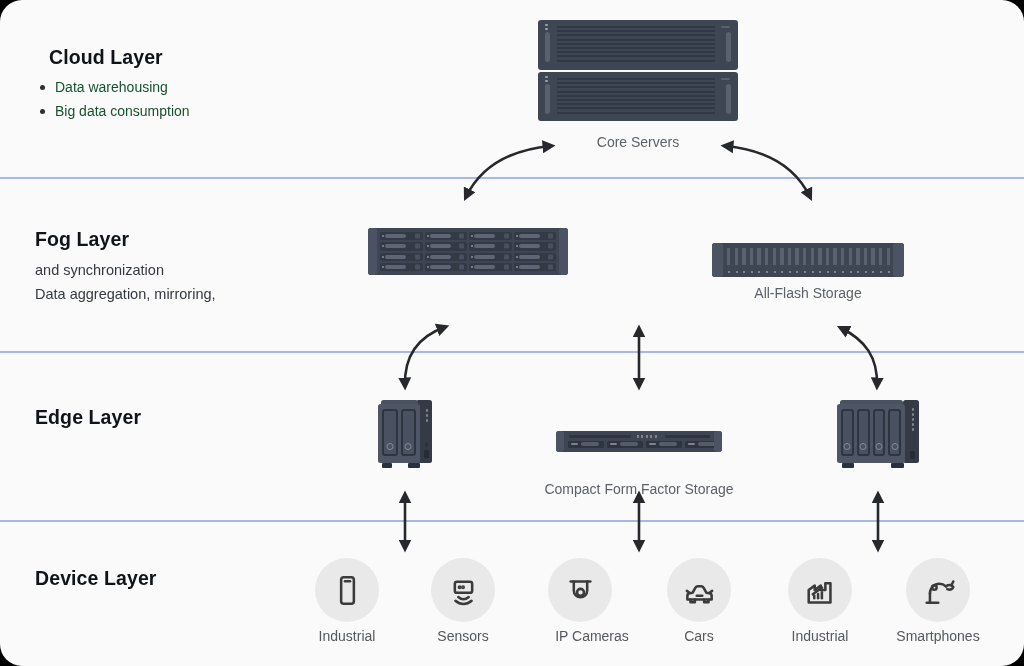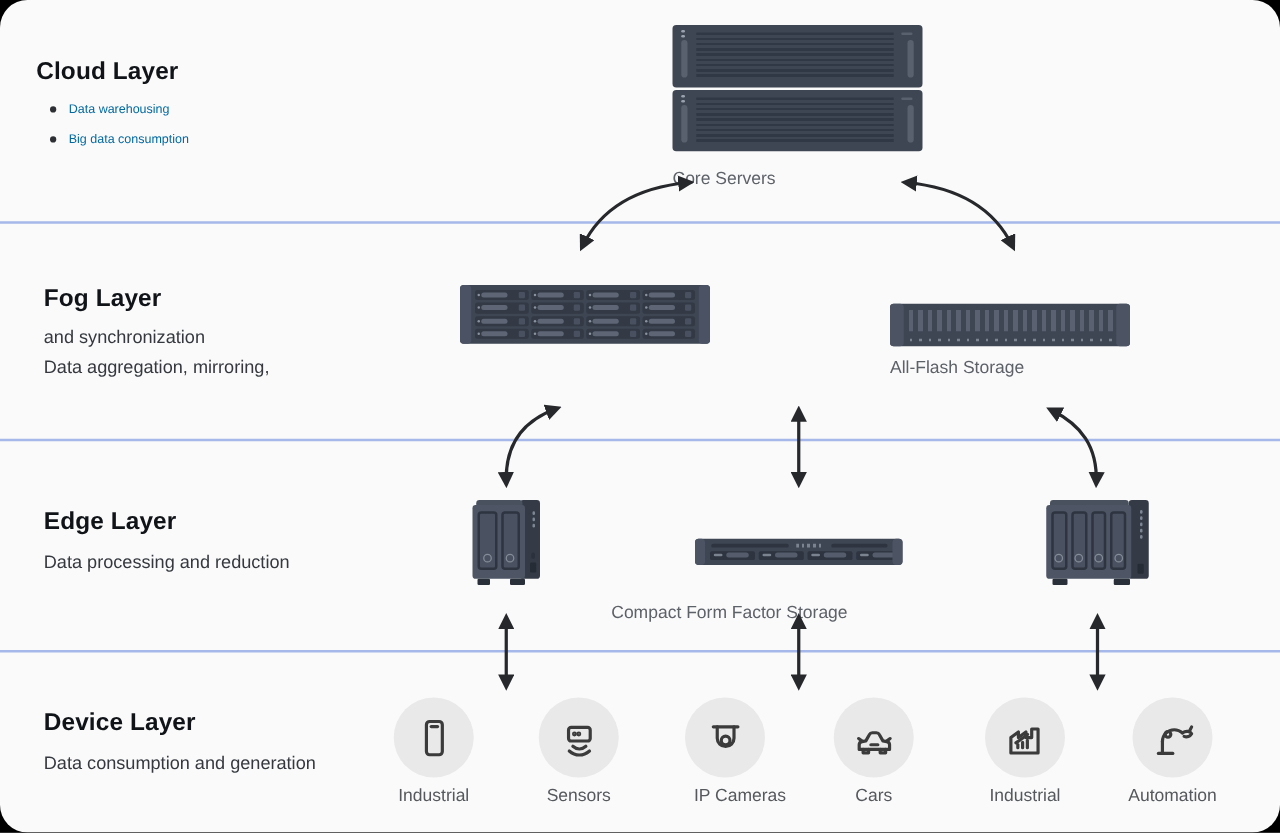--- a/index.html
+++ b/index.html
@@ -2,23 +2,23 @@
 <html><head>
 <meta charset="utf-8">
 <style>
   html,body{margin:0;padding:0;background:#000;}
   .stage{position:relative;width:1024px;height:666px;background:#000;font-family:"Liberation Sans",sans-serif;}
   .card{position:absolute;inset:0;background:#fafafa;border-radius:22px;overflow:hidden;}
   .divider{position:absolute;left:0;right:0;height:2px;background:#a6b8ea;}
   .layer-title{position:absolute;font-size:19.5px;font-weight:700;color:#101317;letter-spacing:.1px;white-space:nowrap;}
   .layer-desc{position:absolute;font-size:14.5px;color:#35393f;line-height:24px;white-space:nowrap;}
   .bullets{position:absolute;margin:0;padding:0;list-style:none;}
-  .bullets li{position:relative;padding-left:18px;font-size:10px;color:#0369a1;line-height:15px;margin-bottom:9px;white-space:nowrap;}
+  .bullets li{position:relative;padding-left:18px;font-size:14px;color:#14532d;line-height:15px;margin-bottom:9px;white-space:nowrap;}
   .bullets li::before{content:"";position:absolute;left:3px;top:5px;width:5px;height:5px;border-radius:50%;background:#2c2f33;}
-  .caption{position:absolute;font-size:14px;color:#5d6168;white-space:nowrap;}
+  .caption{position:absolute;font-size:14px;color:#5d6168;text-align:center;white-space:nowrap;}
 
   
   .core{position:absolute;left:538px;top:20px;width:200px;height:101px;}
   .server-unit{position:absolute;left:0;width:200px;height:49.5px;background:#3e4553;border-radius:3px;}
   .su-stripes{position:absolute;left:19px;right:23px;top:6px;bottom:6px;background:repeating-linear-gradient(to bottom,#313845 0 2px,transparent 2px 4.2px);}
   .su-handle{position:absolute;top:12px;width:5px;height:30px;border-radius:2.5px;background:#59616f;}
   .su-handle.l{left:7px}.su-handle.r{right:7px}
   .su-led{position:absolute;left:7px;width:3px;height:2px;background:#9aa1ae;border-radius:1px;}
   .su-dash{position:absolute;right:8px;top:6px;width:9px;height:2px;background:#59616f;border-radius:1px;}
 
@@ -74,21 +74,21 @@
 </head>
 <body>
 
 <div class="stage">
 <div class="card">
 
   <div class="divider" style="top:177px"></div>
   <div class="divider" style="top:351px"></div>
   <div class="divider" style="top:520px"></div>
 
-  <div class="layer-title" style="left:29px;top:46px">Cloud Layer</div>
+  <div class="layer-title" style="left:49px;top:46px">Cloud Layer</div>
   <ul class="bullets" style="left:37px;top:80px">
     <li>Data warehousing</li>
     <li>Big data consumption</li>
   </ul>
 
   <div class="core">
     <div class="server-unit" style="top:0">
       <div class="su-stripes"></div>
           <div class="su-handle l"></div>
           <div class="su-handle r"></div>
@@ -182,21 +182,20 @@
     </div>
   </div>
 
   <div class="af">
     <div class="af-slots"></div>
         <div class="af-dots"></div>
   </div>
   <div class="caption" style="left:712px;top:285px;width:192px">All-Flash Storage</div>
 
   <div class="layer-title" style="left:35px;top:406px">Edge Layer</div>
-  <div class="layer-desc" style="left:35px;top:438px">Data processing and reduction</div>
 
   <div class="nas" style="left:378px;top:400px;width:54px;height:68px">
     <div class="nas-side"></div>
     <div class="nas-top" style="right:14px"></div>
     <div class="nas-front" style="right:12px">
       <div class="bay"></div>
           <div class="bay"></div>
     </div>
     <div class="nas-leds" style="right:4px;top:9px"></div>
     <div class="nas-leds" style="right:4px;top:14px"></div>
@@ -231,21 +230,20 @@
     <div class="nas-leds" style="right:5px;top:13px"></div>
     <div class="nas-leds" style="right:5px;top:18px"></div>
     <div class="nas-leds" style="right:5px;top:23px"></div>
     <div class="nas-leds" style="right:5px;top:28px"></div>
     <div class="nas-port" style="right:4.5px;bottom:9px"></div>
     <div class="foot" style="left:5px;width:12px"></div>
     <div class="foot" style="right:15px;width:13px"></div>
   </div>
 
   <div class="layer-title" style="left:35px;top:567px">Device Layer</div>
-  <div class="layer-desc" style="left:35px;top:599px">Data consumption and generation</div>
 
   <div class="dev" style="left:315px">
     <svg viewBox="0 0 32 32">
       <rect x="10.5" y="4.5" width="11" height="23" rx="2.2"></rect>
       <path d="M13.8 8 h4.4"></path>
     </svg>
   </div>
   <div class="dev" style="left:431px">
     <svg viewBox="0 0 32 32">
       <rect x="8.5" y="8.5" width="15" height="9.5" rx="1.8"></rect>
@@ -290,21 +288,21 @@
       <path d="M22.4 12.4 c2.6-1.8 5.4-1.2 6.4 0.6 c-1 1.8-3.2 2.6-5.2 1.8"></path>
       <path d="M27.6 10.6 l1.2-2.4"></path>
     </svg>
   </div>
 
   <div class="dev-label" style="left:267px">Industrial</div>
   <div class="dev-label" style="left:383px">Sensors</div>
   <div class="dev-label" style="left:512px">IP Cameras</div>
   <div class="dev-label" style="left:619px">Cars</div>
   <div class="dev-label" style="left:740px">Industrial</div>
-  <div class="dev-label" style="left:858px">Automation</div>
+  <div class="dev-label" style="left:858px">Smartphones</div>
 
   <svg class="arrows" width="1024" height="666" viewBox="0 0 1024 666">
     <defs>
       <marker id="ah" viewBox="0 0 10 10" refX="6.5" refY="5" markerWidth="5" markerHeight="5" orient="auto-start-reverse">
         <path d="M0 0 L10 5 L0 10 z" fill="#26282b"></path>
       </marker>
     </defs>
     <g stroke="#26282b" stroke-width="2.6" fill="none">
       <path d="M466 197 C480 168 508 150 551 146" marker-start="url(#ah)" marker-end="url(#ah)"></path>
       <path d="M810 197 C796 168 768 150 725 146" marker-start="url(#ah)" marker-end="url(#ah)"></path>

